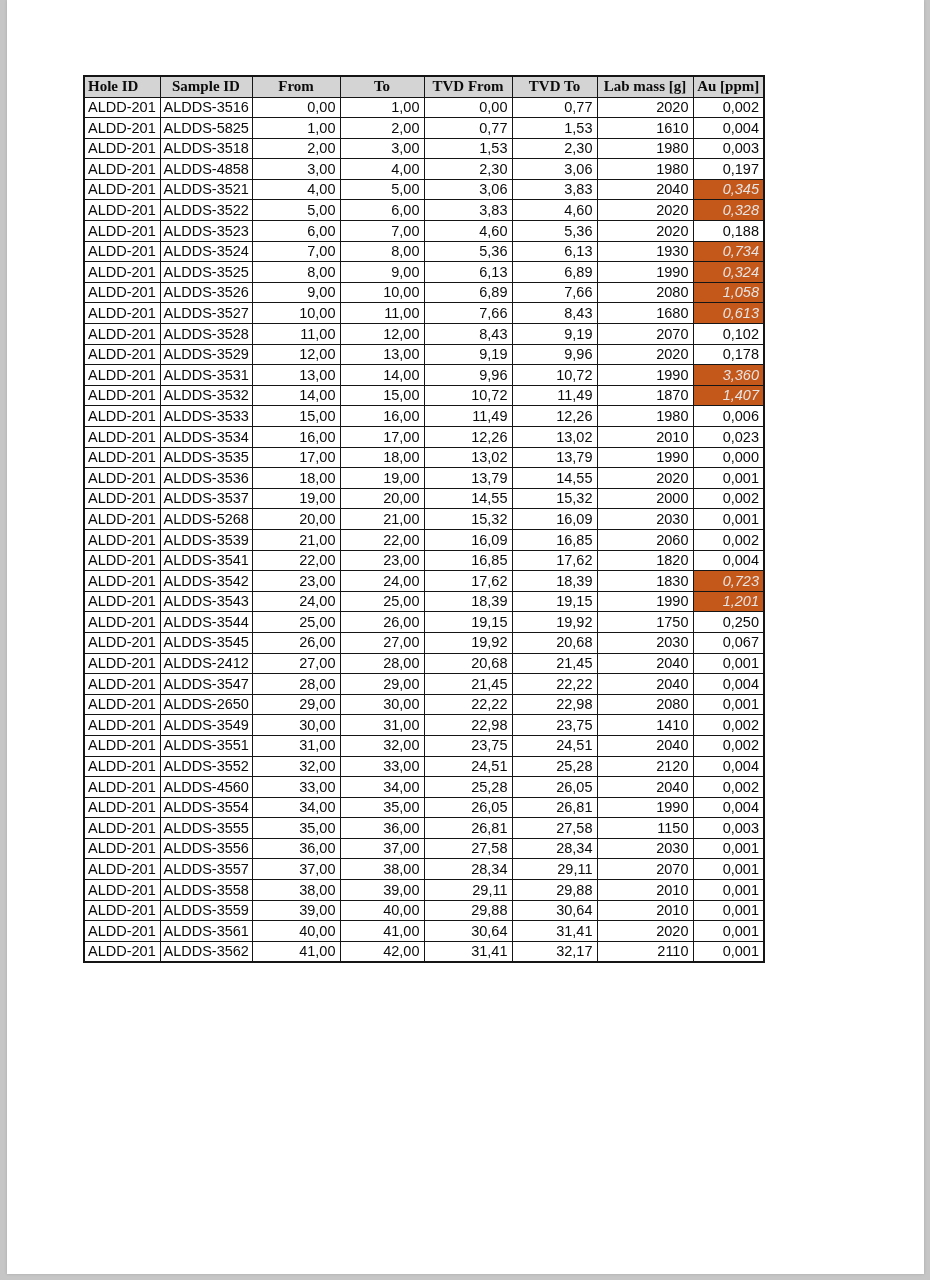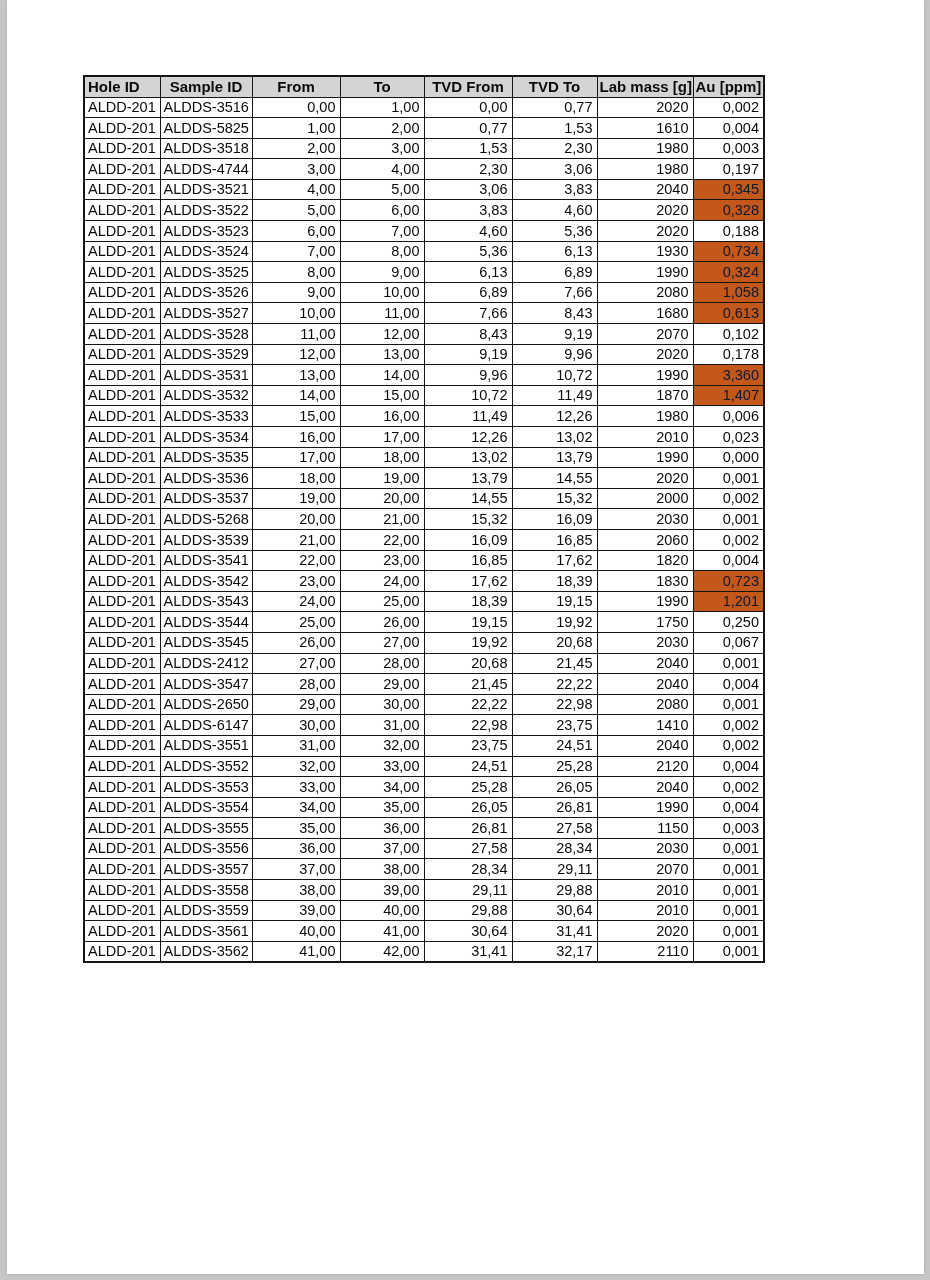--- a/index.html
+++ b/index.html
@@ -38,25 +38,26 @@
     overflow:hidden;
     white-space:nowrap;
   }
   .assay-table th{
     background:var(--header-bg);
     font-weight:bold;
     font-size:15px;
     height:21px;
     text-align:center;
     padding:0 2px;
+    font-family:Liberation Serif, serif;
   }
   .assay-table th.left{text-align:left;padding-left:3px;}
   .assay-table td.text{text-align:left;padding-left:3px;}
   .assay-table td.num{text-align:right;padding-right:4px;}
-  .assay-table td.hl{background:var(--hl-bg);color:#0f172a;}
+  .assay-table td.hl{background:var(--hl-bg);color:#e5e5e5;font-style:italic;}
   .assay-table{border:2px solid var(--border);}
 </style>
 </head>
 <body>
 
 <div class="page">
   <table class="assay-table">
     <colgroup>
       <col style="width:76px">
       <col style="width:92px">
@@ -105,21 +106,21 @@
           <td class="text">ALDDS-3518</td>
           <td class="num">2,00</td>
           <td class="num">3,00</td>
           <td class="num">1,53</td>
           <td class="num">2,30</td>
           <td class="num">1980</td>
           <td class="num">0,003</td>
         </tr>
         <tr>
           <td class="text">ALDD-201</td>
-          <td class="text">ALDDS-4744</td>
+          <td class="text">ALDDS-4858</td>
           <td class="num">3,00</td>
           <td class="num">4,00</td>
           <td class="num">2,30</td>
           <td class="num">3,06</td>
           <td class="num">1980</td>
           <td class="num">0,197</td>
         </tr>
         <tr>
           <td class="text">ALDD-201</td>
           <td class="text">ALDDS-3521</td>
@@ -375,21 +376,21 @@
           <td class="text">ALDDS-2650</td>
           <td class="num">29,00</td>
           <td class="num">30,00</td>
           <td class="num">22,22</td>
           <td class="num">22,98</td>
           <td class="num">2080</td>
           <td class="num">0,001</td>
         </tr>
         <tr>
           <td class="text">ALDD-201</td>
-          <td class="text">ALDDS-6147</td>
+          <td class="text">ALDDS-3549</td>
           <td class="num">30,00</td>
           <td class="num">31,00</td>
           <td class="num">22,98</td>
           <td class="num">23,75</td>
           <td class="num">1410</td>
           <td class="num">0,002</td>
         </tr>
         <tr>
           <td class="text">ALDD-201</td>
           <td class="text">ALDDS-3551</td>
@@ -405,21 +406,21 @@
           <td class="text">ALDDS-3552</td>
           <td class="num">32,00</td>
           <td class="num">33,00</td>
           <td class="num">24,51</td>
           <td class="num">25,28</td>
           <td class="num">2120</td>
           <td class="num">0,004</td>
         </tr>
         <tr>
           <td class="text">ALDD-201</td>
-          <td class="text">ALDDS-3553</td>
+          <td class="text">ALDDS-4560</td>
           <td class="num">33,00</td>
           <td class="num">34,00</td>
           <td class="num">25,28</td>
           <td class="num">26,05</td>
           <td class="num">2040</td>
           <td class="num">0,002</td>
         </tr>
         <tr>
           <td class="text">ALDD-201</td>
           <td class="text">ALDDS-3554</td>

